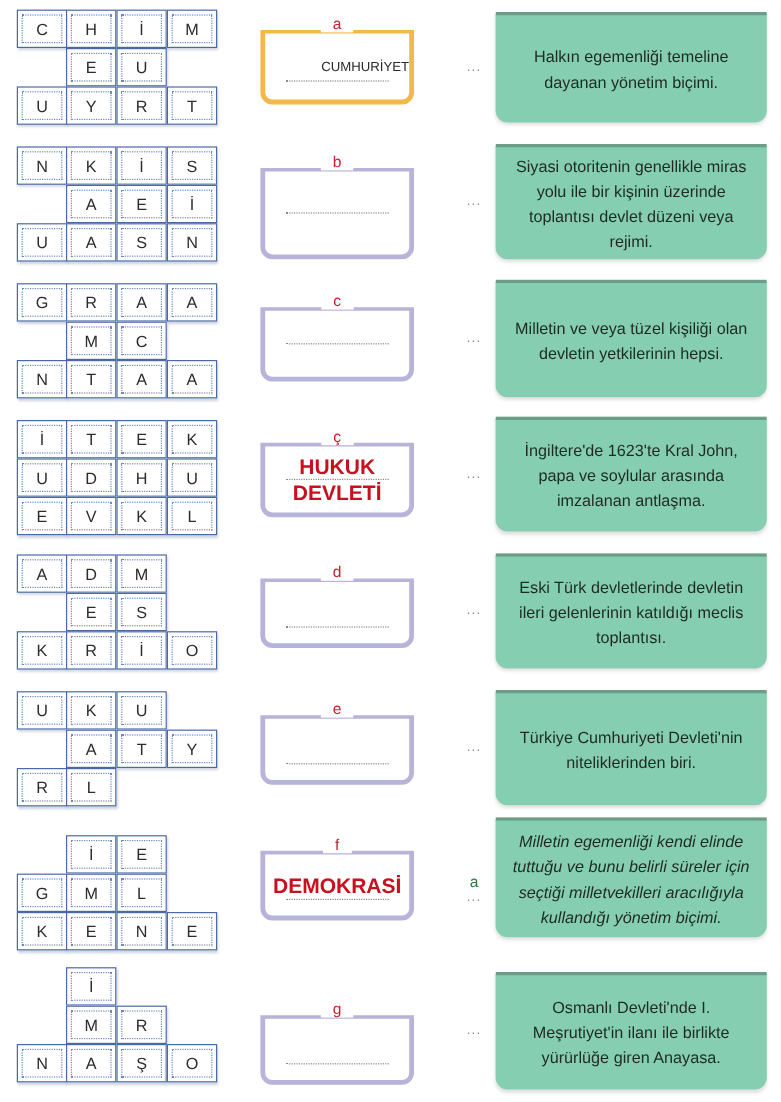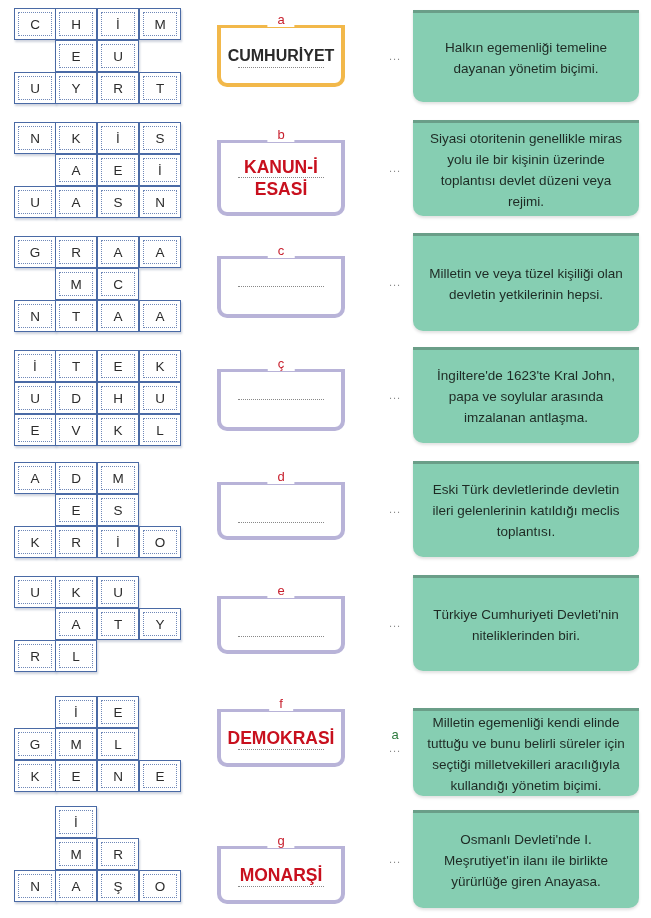--- a/index.html
+++ b/index.html
@@ -30,21 +30,21 @@
   .term.gold { border-color: #f2b84a; }
   .term .letter {
     position: absolute; top: -15px; left: 50%; transform: translateX(-50%);
     background: #fff; padding: 0 10px; font-size: 13px; color: #c8202e; line-height: 14px;
   }
   .term .word {
     position: absolute; left: 0; right: 0; top: 0; bottom: 0;
     display: flex; flex-direction: column; align-items: center; justify-content: center;
     color: #c8101e; font-weight: bold; font-size: 17.5px; line-height: 22px; text-align: center;
   }
-  .term.gold .word { color: #2a2a2a; font-weight: bold; font-size: 16px; }
+  .term.gold .word { color: #2a2a2a; font-weight: normal; font-size: 11px; align-items: flex-end; }
   .term .dots {
     position: absolute; left: 17px; right: 17px; height: 0;
     border-top: 1.5px dotted #888;
   }
 
   .blank {
     position: absolute; left: 385px; width: 20px; text-align: center;
     font-size: 11px; color: #8a8a8a; letter-spacing: 1px;
   }
   .blank .ans { display: block; color: #2d7a3e; font-size: 13px; letter-spacing: 0; line-height: 14px; }
@@ -309,65 +309,62 @@
     </div>
     <div class="term gold" style="top: 25px; height: 62px;">
       <span class="letter">a</span>
       <div class="word">
         <span>CUMHURİYET</span>
       </div>
       <div class="dots" style="top: 39px;"></div>
     </div>
     <div class="term" style="top: 140px; height: 76px;">
       <span class="letter">b</span>
-      <div class="word">
-        <span>KANUN-İ</span>
-        <span>ESASİ</span>
-      </div>
       <div class="dots" style="top: 34px;"></div>
     </div>
     <div class="term" style="top: 256px; height: 62px;">
       <span class="letter">c</span>
       <div class="dots" style="top: 27px;"></div>
     </div>
     <div class="term" style="top: 369px; height: 62px;">
       <span class="letter">ç</span>
+      <div class="word">
+        <span>HUKUK</span>
+        <span>DEVLETİ</span>
+      </div>
       <div class="dots" style="top: 27px;"></div>
     </div>
     <div class="term" style="top: 482px; height: 58px;">
       <span class="letter">d</span>
       <div class="dots" style="top: 37px;"></div>
     </div>
     <div class="term" style="top: 596px; height: 58px;">
       <span class="letter">e</span>
       <div class="dots" style="top: 37px;"></div>
     </div>
     <div class="term" style="top: 709px; height: 58px;">
       <span class="letter">f</span>
       <div class="word">
         <span>DEMOKRASİ</span>
       </div>
       <div class="dots" style="top: 37px;"></div>
     </div>
     <div class="term" style="top: 846px; height: 58px;">
       <span class="letter">g</span>
-      <div class="word">
-        <span>MONARŞİ</span>
-      </div>
       <div class="dots" style="top: 37px;"></div>
     </div>
     <div class="blank" style="top: 50px;"><span>...</span></div>
     <div class="blank" style="top: 162px;"><span>...</span></div>
     <div class="blank" style="top: 276px;"><span>...</span></div>
     <div class="blank" style="top: 389px;"><span>...</span></div>
     <div class="blank" style="top: 503px;"><span>...</span></div>
     <div class="blank" style="top: 617px;"><span>...</span></div>
     <div class="blank" style="top: 728px;"><span class="ans">a</span><span>...</span></div>
     <div class="blank" style="top: 853px;"><span>...</span></div>
     <div class="card" style="top: 10px; height: 92px;">Halkın egemenliği temeline dayanan yönetim biçimi.</div>
     <div class="card" style="top: 120px; height: 96px;">Siyasi otoritenin genellikle miras yolu ile bir kişinin üzerinde toplantısı devlet düzeni veya rejimi.</div>
     <div class="card" style="top: 233px; height: 98px;">Milletin ve veya tüzel kişiliği olan devletin yetkilerinin hepsi.</div>
     <div class="card" style="top: 347px; height: 96px;">İngiltere'de 1623'te Kral John, papa ve soylular arasında imzalanan antlaşma.</div>
     <div class="card" style="top: 461px; height: 96px;">Eski Türk devletlerinde devletin ileri gelenlerinin katıldığı meclis toplantısı.</div>
     <div class="card" style="top: 575px; height: 96px;">Türkiye Cumhuriyeti Devleti'nin niteliklerinden biri.</div>
-    <div class="card" style="top: 708px; height: 88px;">Milletin egemenliği kendi elinde tuttuğu ve bunu belirli süreler için seçtiği milletvekilleri aracılığıyla kullandığı yönetim biçimi.</div>
+    <div class="card" style="top: 681px; height: 100px; font-style: italic;">Milletin egemenliği kendi elinde tuttuğu ve bunu belirli süreler için seçtiği milletvekilleri aracılığıyla kullandığı yönetim biçimi.</div>
     <div class="card" style="top: 810px; height: 98px;">Osmanlı Devleti'nde I. Meşrutiyet'in ilanı ile birlikte yürürlüğe giren Anayasa.</div>
   </div>
 
 </body></html>

